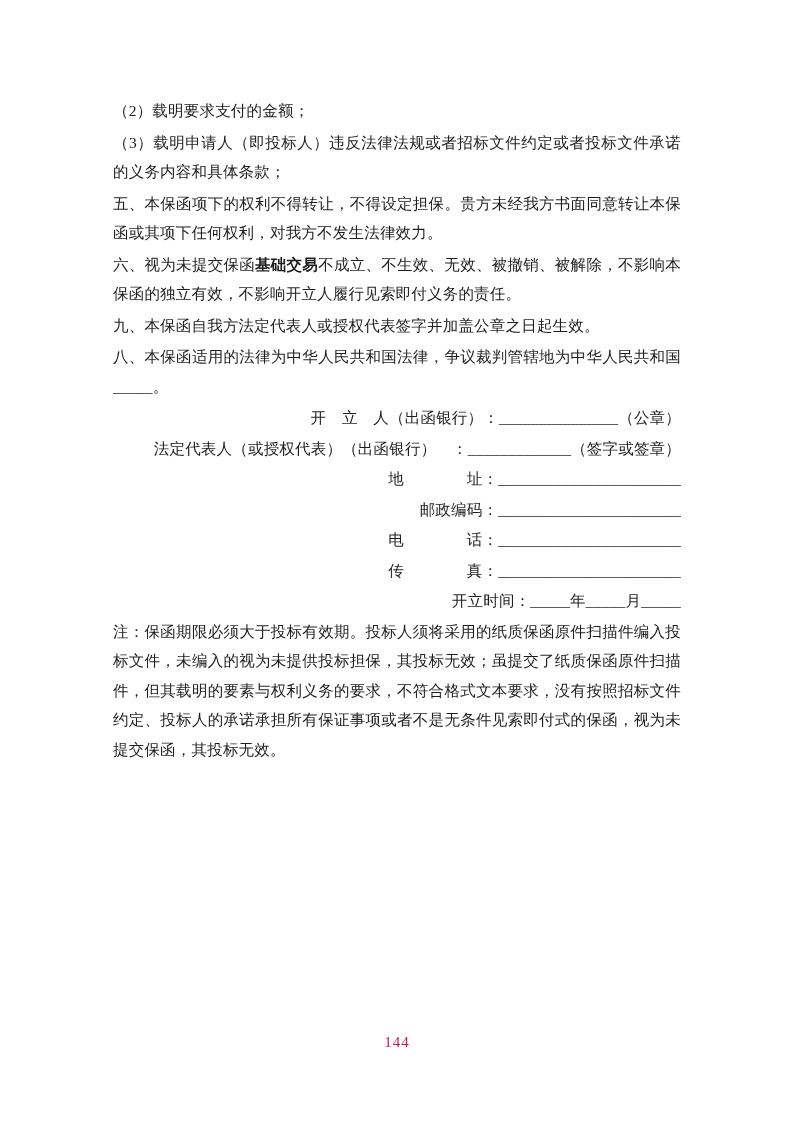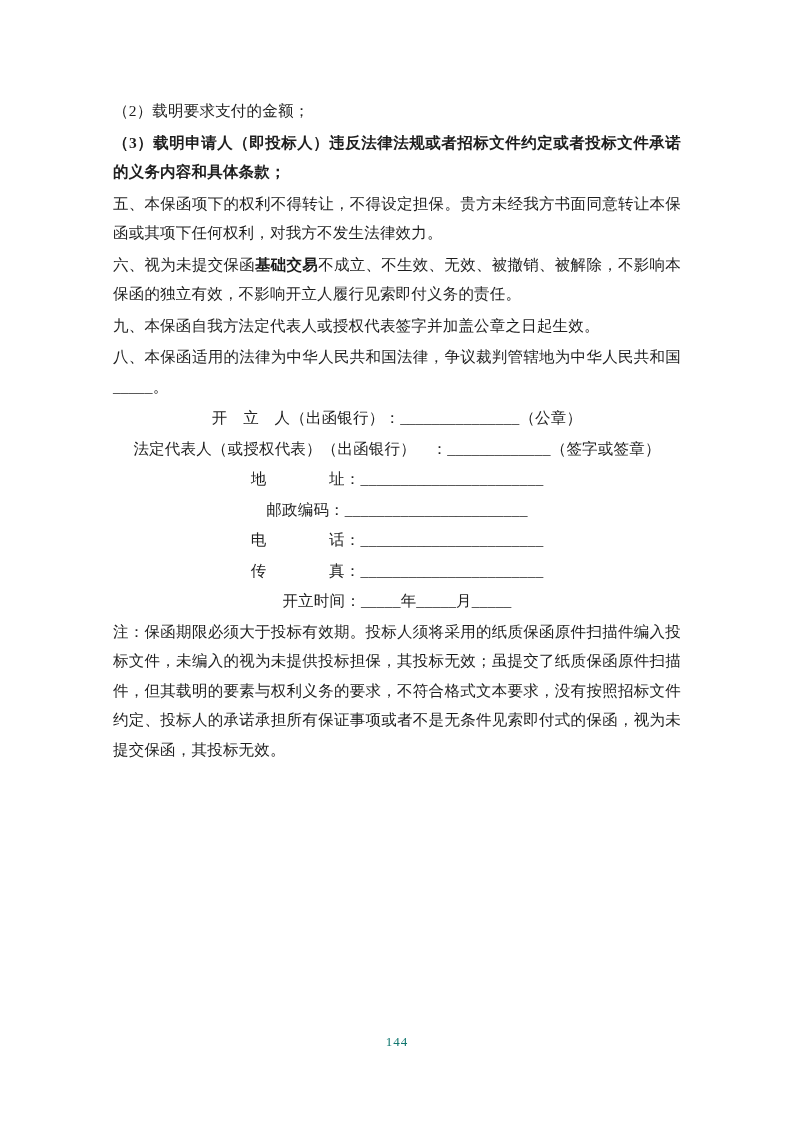--- a/index.html
+++ b/index.html
@@ -16,36 +16,36 @@
     position: absolute;
     left: 113px;
     top: 96px;
     width: 568px;
     font-size: 15.5px;
     line-height: 29.5px;
     letter-spacing: 0.2px;
     text-align: justify;
   }
   .para { margin: 0 0 2px 0; }
-  .bold { font-weight: 700; }
+  .bold { font-weight: 400; }
   .b { font-weight: 700; }
   .sig {
     margin: 0 0 1px 0;
-    text-align: center;
+    text-align: right;
     white-space: nowrap;
   }
   .footer {
     position: absolute;
     left: 0;
     right: 0;
     top: 1034px;
     text-align: center;
-    font-size: 13px;
+    font-size: 15px;
     letter-spacing: 1px;
-    color: #0f766e;
+    color: #be185d;
   }
 </style>
 </head>
 <body>
 
 <div class="page">
   <div class="content">
 
     <p class="para">（2）载明要求支付的金额；</p>
 

